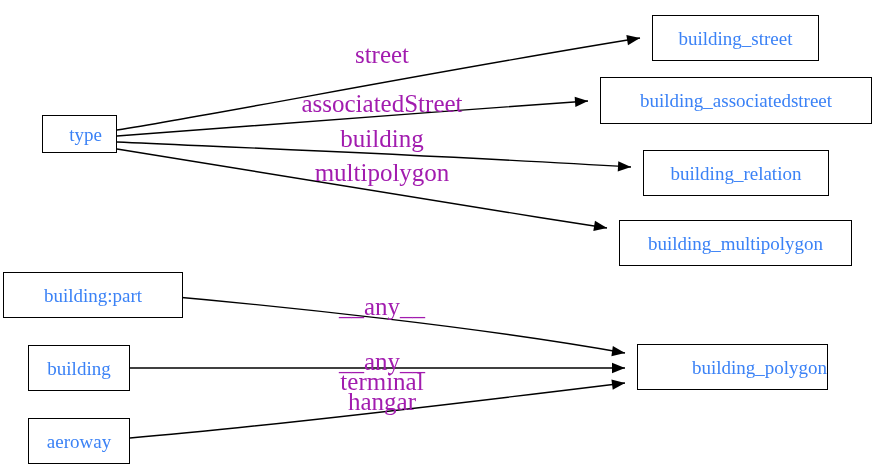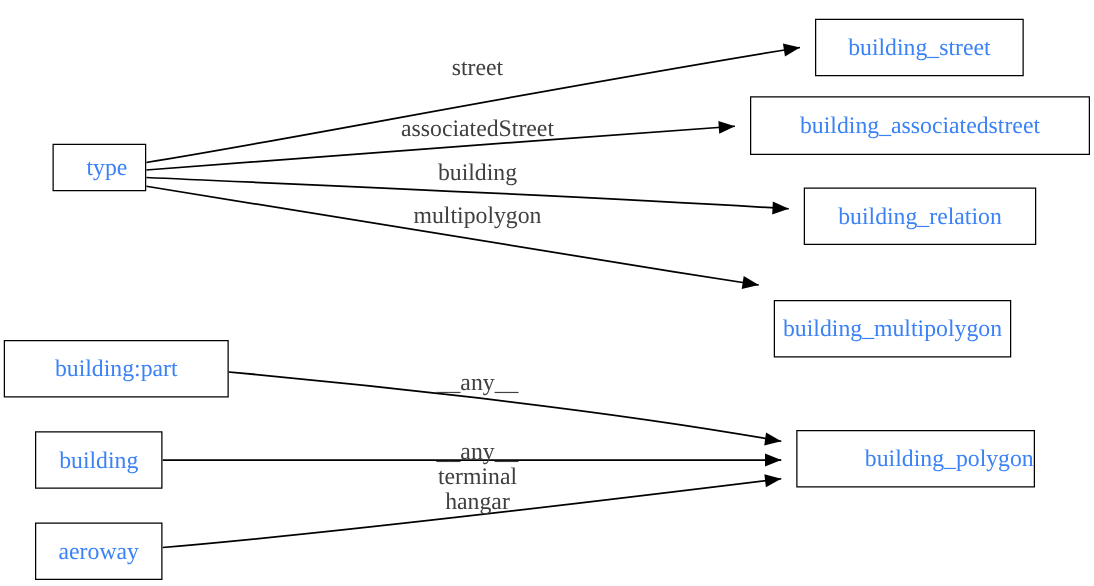--- a/index.html
+++ b/index.html
@@ -30,22 +30,22 @@
     display: flex;
     align-items: center;
     justify-content: center;
     color: #3b82f6;
     font-size: 19px;
     line-height: 1;
     white-space: nowrap;
   }
   .edge-label {
     position: absolute;
-    color: #404040;
-    font-size: 19px;
+    color: #a21caf;
+    font-size: 25px;
     line-height: 20px;
     white-space: pre;
     text-align: center;
     background: transparent;
     pointer-events: none;
   }
 </style>
 </head>
 <body>
 
@@ -86,21 +86,21 @@
       </div>
       <div class="node-box" style="left: 652px; top: 15px; width: 167px; height: 46px;">
         <span>building_street</span>
       </div>
       <div class="node-box" style="left: 600px; top: 77px; width: 272px; height: 47px; align-items: center;">
         <span>building_associatedstreet</span>
       </div>
       <div class="node-box" style="left: 643px; top: 150px; width: 186px; height: 46px;">
         <span>building_relation</span>
       </div>
-      <div class="node-box" style="left: 619px; top: 220px; width: 190px; height: 46px; margin-top: 20px;">
+      <div class="node-box" style="left: 619px; top: 220px; width: 233px; height: 46px;">
         <span>building_multipolygon</span>
       </div>
       <div class="node-box" style="left: 3px; top: 272px; width: 180px; height: 46px;">
         <span>building:part</span>
       </div>
       <div class="node-box" style="left: 28px; top: 345px; width: 102px; height: 46px;">
         <span>building</span>
       </div>
       <div class="node-box" style="left: 28px; top: 418px; width: 102px; height: 46px;">
         <span>aeroway</span>

